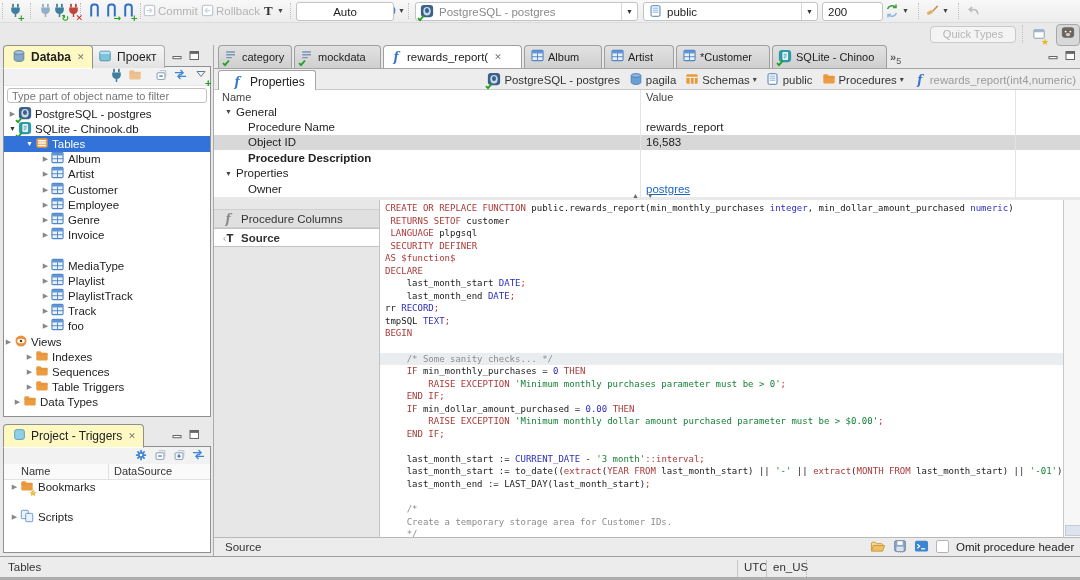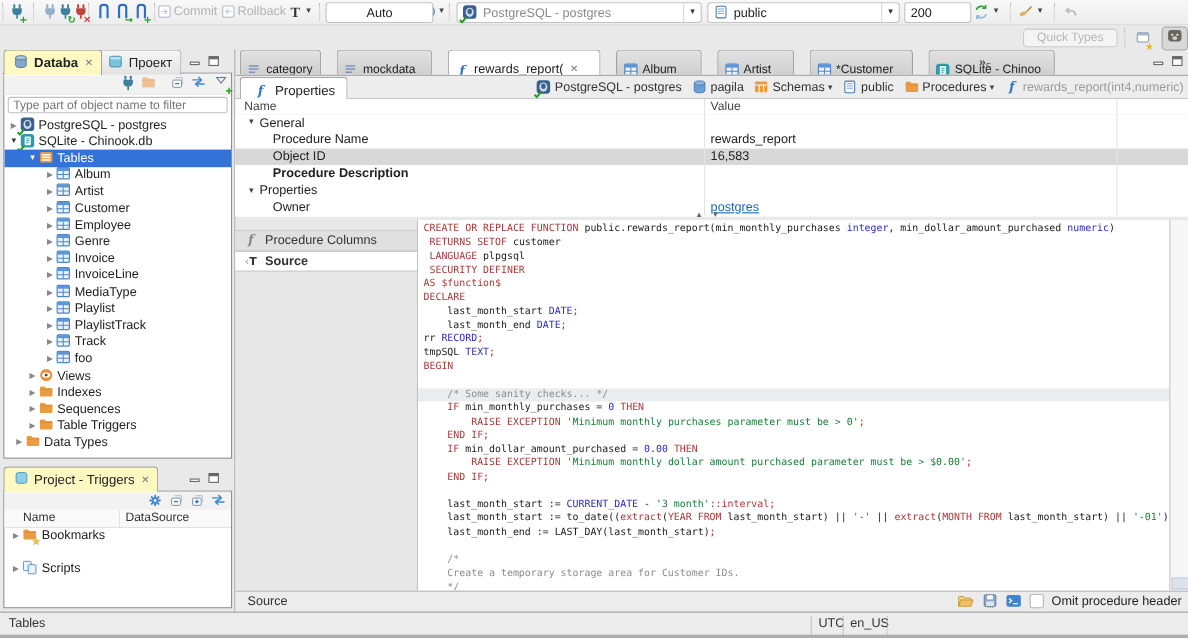--- a/index.html
+++ b/index.html
@@ -43,21 +43,21 @@
 
 #statusbar{position:absolute;left:0;top:556px;width:1080px;height:24px;background:#ececec;border-top:1px solid #9e9e9e;box-sizing:border-box}
 #statusbar .seg{position:absolute;top:4px;font-size:11.5px;color:#333}
 .vline{position:absolute;width:1px;background:#c5c5c5}
 .dotline{position:absolute;width:1px;border-left:1px dotted #b5b5b5}
 #win-bottom{position:absolute;left:0;top:577px;width:1080px;height:3px;background:#adadad}
 
 #editor{position:absolute;left:214px;top:45px;width:866px;height:511px}
 #edgeline{position:absolute;left:213px;top:45px;width:1px;height:511px;background:#aaa}
 .etabs{position:absolute;left:4px;top:0;height:23px;display:flex}
-.etab{height:22px;display:flex;align-items:flex-start;gap:4px;padding:11px 5px;font-size:11px;border:1px solid #9f9f9f;border-bottom:none;border-radius:4px 4px 0 0;background:linear-gradient(#e2e2e2,#cfcfcf);margin-right:14px;box-sizing:border-box;white-space:nowrap;overflow:hidden}
+.etab{height:22px;display:flex;align-items:center;gap:4px;padding:11px 5px;font-size:11px;border:1px solid #9f9f9f;border-bottom:none;border-radius:4px 4px 0 0;background:linear-gradient(#e2e2e2,#cfcfcf);margin-right:2px;box-sizing:border-box;white-space:nowrap;overflow:hidden}
 .etab.active{background:#fff;z-index:2;font-size:11.5px}
 #etab-overflow{position:absolute;left:676px;top:6px;color:#555;font-size:11px}
 #breadcrumb{position:absolute;left:0;top:23px;width:866px;height:22px;background:#ededed;border-top:1px solid #a5a5a5;border-bottom:1px solid #c9c9c9;box-sizing:border-box}
 #prop-tab{position:absolute;left:4px;top:1px;height:21px;background:#fff;border:1px solid #a5a5a5;border-bottom:none;border-radius:3px 3px 0 0;display:flex;align-items:center;gap:5px;padding:0 10px;font-size:12px}
 #crumbs{position:absolute;right:4px;top:0;height:21px;display:flex;align-items:center;gap:9px;font-size:11.4px;color:#333}
 .crumb{display:flex;align-items:center;gap:3px;white-space:nowrap}
 .crumb.muted{color:#9a9a9a}
 
 #props{position:absolute;left:0;top:45px;width:866px;height:107px;background:#fff}
 #props-header{position:absolute;left:0;top:0;width:100%;height:14px;border-bottom:1px solid #ddd;font-size:11px;color:#444}
@@ -304,30 +304,20 @@
         <div class="trow" style="top: 121.6px; padding-left: 37px;">
           <span class="arr">▶</span>
           <span class="ic" style="width: 15px;"><svg width="13" height="13" viewBox="0 0 14 14">
               <rect x="1" y="1.5" width="12" height="11" rx="1.2" fill="#e9f1fa" stroke="#4f86c6" stroke-width="1.2"></rect>
               <rect x="1.3" y="1.8" width="11.4" height="3" fill="#5e95d6"></rect>
               <path d="M7 4.7v7.8" stroke="#4f86c6"></path>
               <path d="M1 8.3h12" stroke="#4f86c6"></path>
             </svg></span>
           <span class="lbl">Invoice</span>
         </div>
-        <div class="trow" style="top: 136.8px; padding-left: 37px;">
-          <span class="arr">▶</span>
-          <span class="ic" style="width: 15px;"><svg width="13" height="13" viewBox="0 0 14 14">
-              <rect x="1" y="1.5" width="12" height="11" rx="1.2" fill="#e9f1fa" stroke="#4f86c6" stroke-width="1.2"></rect>
-              <rect x="1.3" y="1.8" width="11.4" height="3" fill="#5e95d6"></rect>
-              <path d="M7 4.7v7.8" stroke="#4f86c6"></path>
-              <path d="M1 8.3h12" stroke="#4f86c6"></path>
-            </svg></span>
-          <span class="lbl">InvoiceLine</span>
-        </div>
         <div class="trow" style="top: 152px; padding-left: 37px;">
           <span class="arr">▶</span>
           <span class="ic" style="width: 15px;"><svg width="13" height="13" viewBox="0 0 14 14">
               <rect x="1" y="1.5" width="12" height="11" rx="1.2" fill="#e9f1fa" stroke="#4f86c6" stroke-width="1.2"></rect>
               <rect x="1.3" y="1.8" width="11.4" height="3" fill="#5e95d6"></rect>
               <path d="M7 4.7v7.8" stroke="#4f86c6"></path>
               <path d="M1 8.3h12" stroke="#4f86c6"></path>
             </svg></span>
           <span class="lbl">MediaType</span>
         </div>
@@ -364,21 +354,21 @@
         <div class="trow" style="top: 212.8px; padding-left: 37px;">
           <span class="arr">▶</span>
           <span class="ic" style="width: 15px;"><svg width="13" height="13" viewBox="0 0 14 14">
               <rect x="1" y="1.5" width="12" height="11" rx="1.2" fill="#e9f1fa" stroke="#4f86c6" stroke-width="1.2"></rect>
               <rect x="1.3" y="1.8" width="11.4" height="3" fill="#5e95d6"></rect>
               <path d="M7 4.7v7.8" stroke="#4f86c6"></path>
               <path d="M1 8.3h12" stroke="#4f86c6"></path>
             </svg></span>
           <span class="lbl">foo</span>
         </div>
-        <div class="trow" style="top: 228px; padding-left: 21px;">
+        <div class="trow" style="top: 228px; ">
           <span class="arr">▶</span>
           <span class="ic" style="width: 15px;"><svg width="14" height="14" viewBox="0 0 16 16">
               <circle cx="8" cy="8" r="6.3" fill="#e8913c"></circle>
               <ellipse cx="8" cy="8" rx="4.3" ry="2.7" fill="#fff"></ellipse>
               <circle cx="8" cy="8" r="1.5" fill="#5a3a1a"></circle>
             </svg></span>
           <span class="lbl">Views</span>
         </div>
         <div class="trow" style="top: 243.2px; padding-left: 21px;">
           <span class="arr">▶</span>

